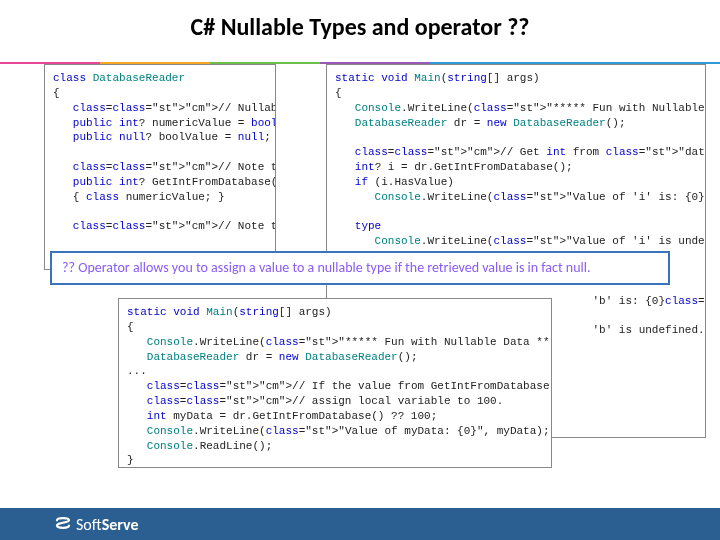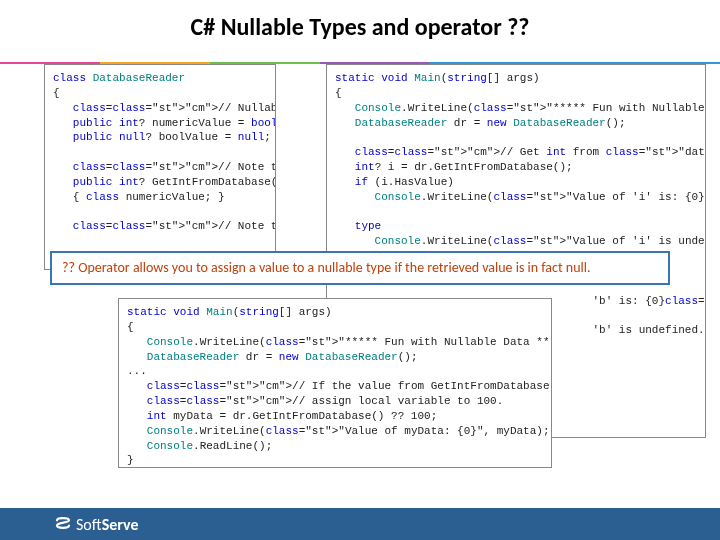--- a/index.html
+++ b/index.html
@@ -60,21 +60,21 @@
   }
   .callout {
     position: absolute;
     top: 251px;
     left: 50px;
     width: 620px;
     background: #ffffff;
     border: 2px solid #3b73b9;
     padding: 6px 10px;
     font-size: 14px;
-    color: #c2410c;
+    color: #8b5cf6;
     line-height: 1.3;
   }
   .footer {
     position: absolute;
     left: 0;
     bottom: 0;
     width: 720px;
     height: 32px;
     background: #2b5f91;
     display: flex;

